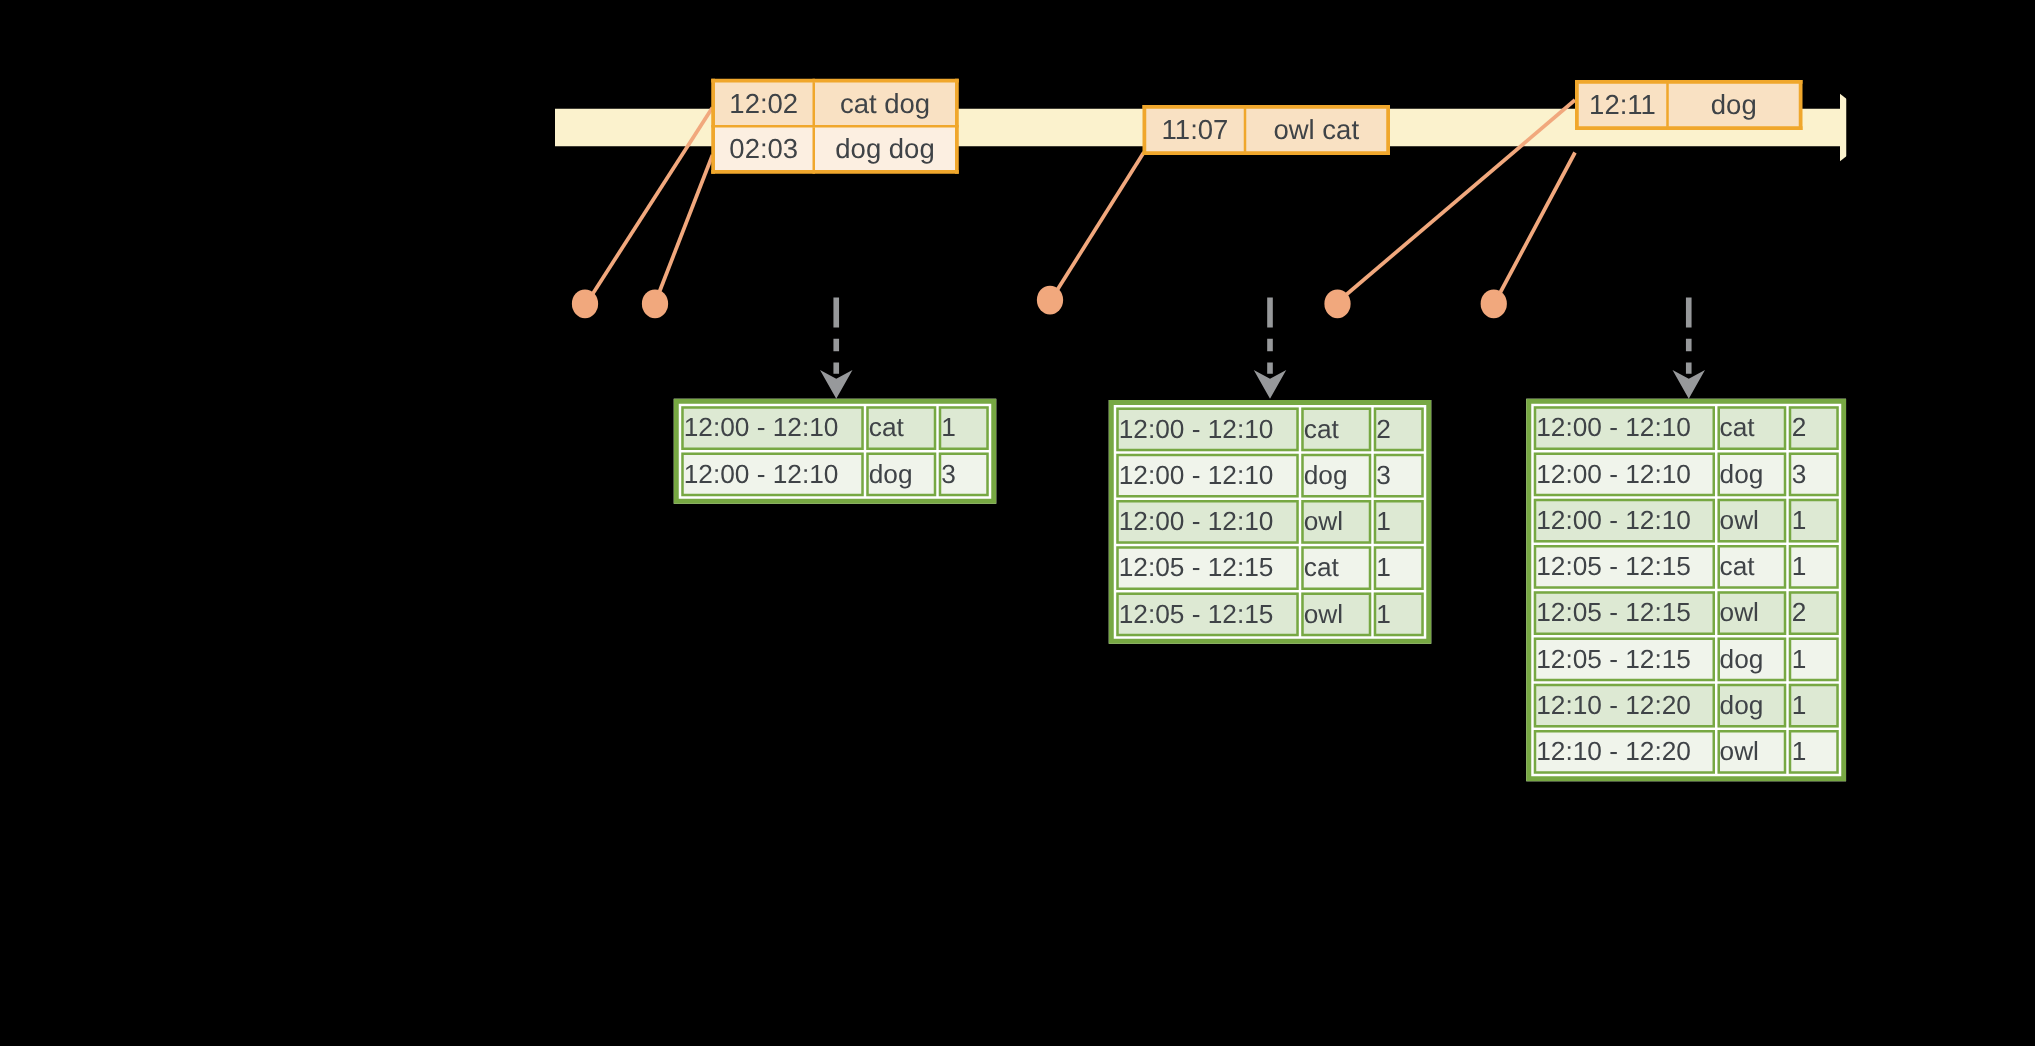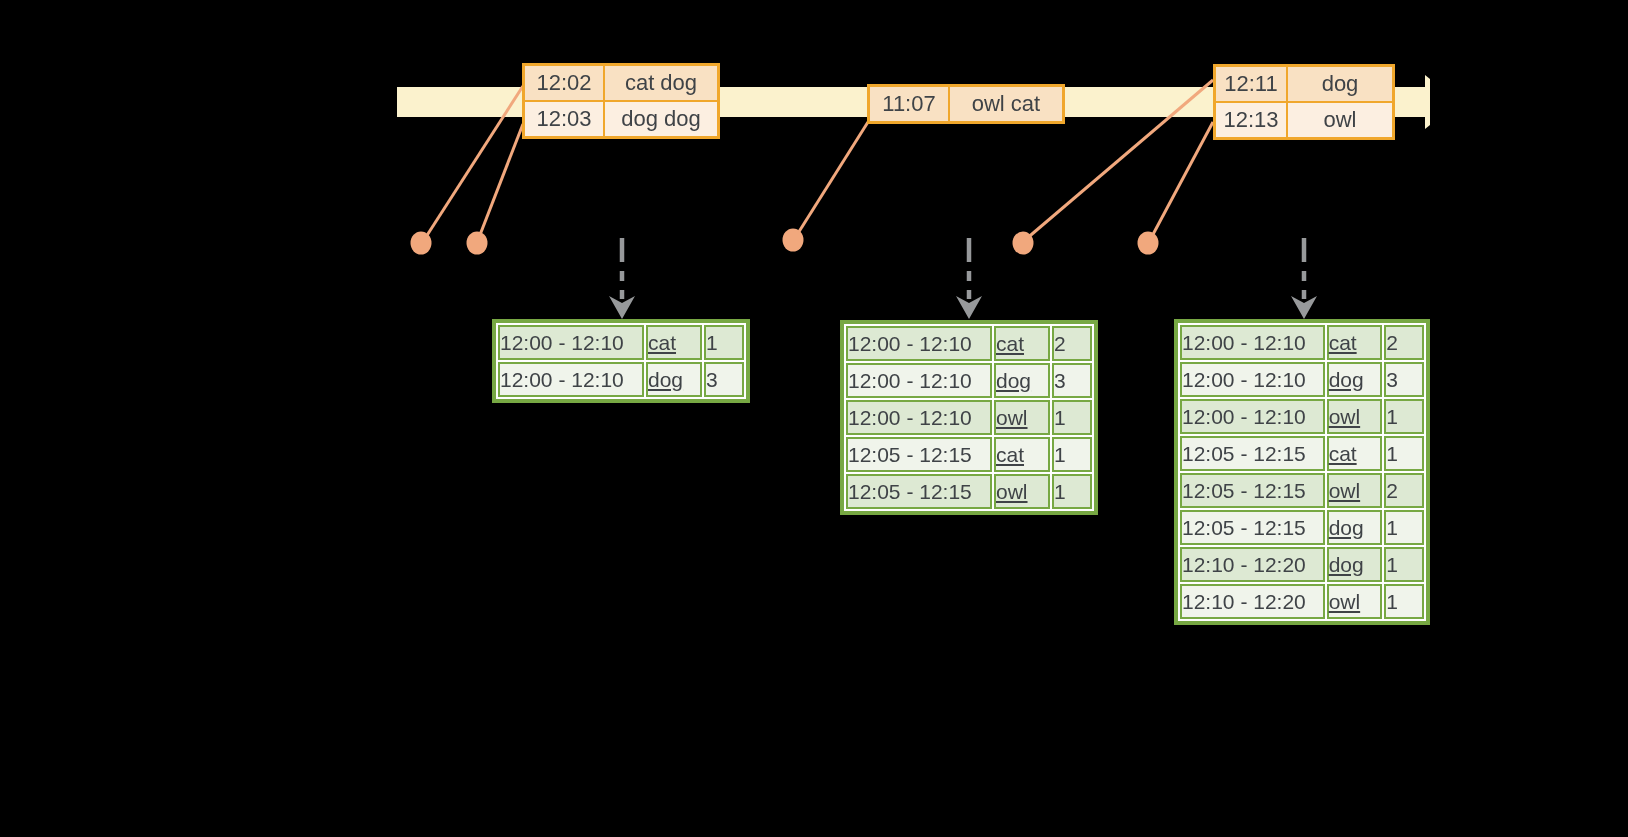--- a/index.html
+++ b/index.html
@@ -1,19 +1,20 @@
 <!DOCTYPE html>
 <html style="--bg: #000000; --band: #FBF2CD; --gold: #F0A72C; --peach_dark: #F9E1C3; --peach_light: #FCEFE1; --salmon: #F1A87D; --gray: #97999B; --green: #77A843; --green_dark: #DDE9D3; --green_light: #F0F4EB; --ink: #3F4347; --white: #FFFFFF;"><head>
 <meta charset="utf-8">
 <style>
   html,body{margin:0;padding:0;background:#000;}
   .canvas{
     position:relative;width:1430px;height:837px;overflow:hidden;
     background:var(--bg,#000);
     font-family:"Liberation Sans", sans-serif;
+    margin-left:47px;
   }
   svg.layer{position:absolute;left:0;top:0;width:1628px;height:837px;}
 
   
   .band-shape{fill:var(--band);}
   .connector{stroke:var(--salmon);stroke-width:3;fill:none;}
   .event-dot{fill:var(--salmon);}
   .trigger-line{stroke:var(--gray);stroke-width:4.5;stroke-dasharray:24 9 10 9;fill:none;}
   .trigger-head{fill:var(--gray);}
 
@@ -38,21 +39,21 @@
     position:absolute;border-collapse:separate;border-spacing:2px;
     border:4px solid var(--green);background:var(--white);
   }
   .result-table td{
     border:2px solid var(--green);text-align:left;vertical-align:middle;
     font-size:21px;color:var(--ink);padding:0;
   }
   .result-table tr:nth-child(odd) td{background:var(--green_dark);}
   .result-table tr:nth-child(even) td{background:var(--green_light);}
   .result-table td.c0{width:142px;height:31px;}
-  .result-table td.c1{width:52px;text-decoration:underline;}
+  .result-table td.c1{width:52px;}
   .result-table td.c2{width:36px;}
   #result-table-1{left:492px;top:319px;}
   #result-table-2{left:840px;top:320px;}
   #result-table-3{left:1174px;top:319px;}
 </style>
 </head>
 <body>
 
 <div class="canvas">
 
@@ -81,43 +82,39 @@
     <polygon class="trigger-head" points="1291,296 1304,303 1317,296 1304,319"></polygon>
   </svg>
 
   <table class="event-table" id="event-table-1">
     <tbody>
         <tr>
           <td class="c0">12:02</td>
           <td class="c1">cat dog</td>
         </tr>
         <tr>
-          <td class="c0">12:03</td>
+          <td class="c0">02:03</td>
           <td class="c1">dog dog</td>
         </tr>
       </tbody>
   </table>
   <table class="event-table" id="event-table-2">
     <tbody>
         <tr>
           <td class="c0">11:07</td>
           <td class="c1">owl cat</td>
         </tr>
       </tbody>
   </table>
   <table class="event-table" id="event-table-3">
     <tbody>
         <tr>
           <td class="c0">12:11</td>
           <td class="c1">dog</td>
         </tr>
-        <tr>
-          <td class="c0">12:13</td>
-          <td class="c1">owl</td>
-        </tr>
       </tbody>
   </table>
 
   <table class="result-table" id="result-table-1">
     <tbody>
         <tr>
           <td class="c0">12:00 - 12:10</td>
           <td class="c1">cat</td>
           <td class="c2">1</td>
         </tr>

